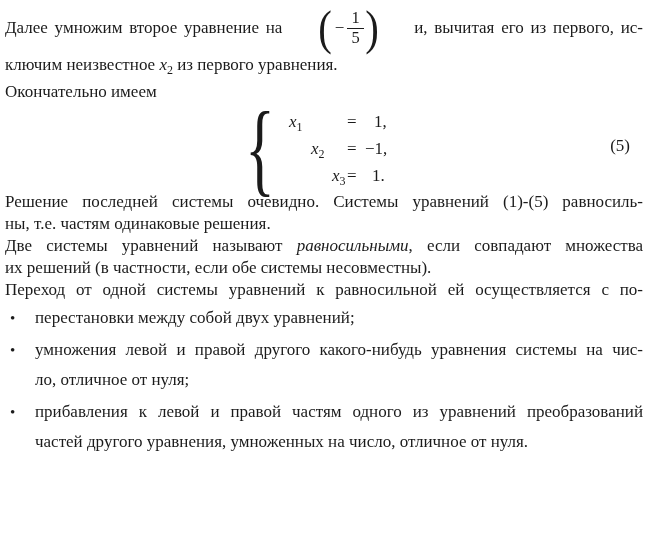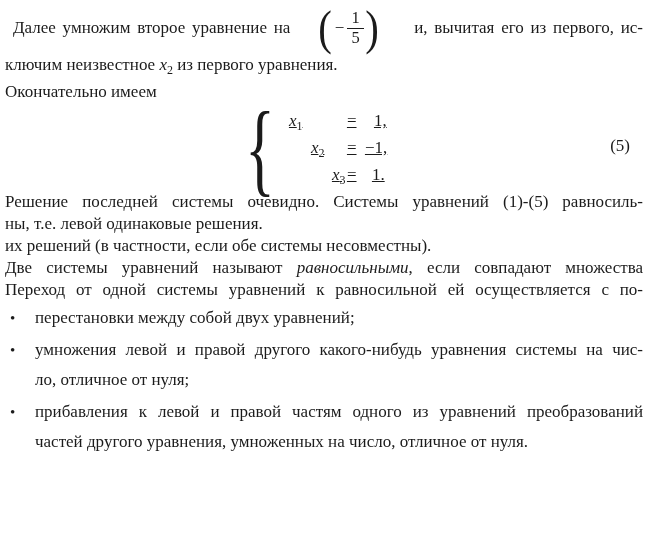--- a/index.html
+++ b/index.html
@@ -16,21 +16,21 @@
   .line { line-height: 22px; white-space: nowrap; }
   .just { text-align: justify; text-align-last: justify; text-justify: inter-word; white-space: normal; }
 
   
   .p1-line1 {
     height: 52px;
     display: flex;
     align-items: center;
     justify-content: space-between;
   }
-  .p1-line1 .chunk { word-spacing: 2.5px; margin-left: 8px; }
+  .p1-line1 .chunk { word-spacing: 2.5px; }
   .mathgroup { display: inline-flex; align-items: center; margin: 0 6px; }
   .bigparen {
     font-size: 48px;
     font-weight: 400;
     line-height: 48px;
     display: inline-block;
     transform: scaleX(0.85);
   }
   .frac-minus { margin: 0 3px 0 2px; }
   .frac { display: inline-flex; flex-direction: column; align-items: center; line-height: 1.12; font-size: 16.5px; }
@@ -45,21 +45,21 @@
   .eq-body { display: flex; align-items: center; height: 86px; }
   .eq-brace {
     font-size: 104px;
     font-weight: 400;
     line-height: 86px;
     display: inline-block;
     transform: scaleX(0.6);
     transform-origin: center;
     margin-right: -2px;
   }
-  .eq-rows { display: flex; flex-direction: column; justify-content: flex-start; height: 82px; padding-left: 6px; text-decoration: underline; }
+  .eq-rows { display: flex; flex-direction: column; justify-content: flex-end; height: 82px; padding-left: 6px; }
   .eq-row { display: flex; align-items: baseline; height: 27px; line-height: 27px; }
   .eq-row .varbox { display: inline-block; width: 58px; }
   .eq-row.r2 .varbox { padding-left: 22px; }
   .eq-row.r3 .varbox { padding-left: 43px; }
   .eq-sign { display: inline-block; width: 16px; text-align: left; }
   .eq-row.r1 .eq-val { padding-left: 11px; }
   .eq-row.r2 .eq-val { padding-left: 2px; }
   .eq-row.r3 .eq-val { padding-left: 9px; }
   .equation-outer { position: relative; }
   .eq-label-abs { position: absolute; right: 13px; top: 31px; }
@@ -119,26 +119,26 @@
             <span class="eq-sign">=</span>
             <span class="eq-val">1.</span>
           </div>
         </div>
       </div>
     </div>
     <span class="eq-label-abs">(5)</span>
   </div>
 
   <div class="line just">Решение последней системы очевидно. Системы уравнений (1)-(5) равносиль-</div>
-  <div class="line">ны, т.е. левой одинаковые решения.</div>
+  <div class="line">ны, т.е. частям одинаковые решения.</div>
 
-  <div class="line">их решений (в частности, если обе системы несовместны).</div>
   <div class="line just">
     <span>Две системы уравнений называют </span><span class="seg-italic">равносильными</span><span>, если совпадают множества</span>
   </div>
+  <div class="line">их решений (в частности, если обе системы несовместны).</div>
 
   <div class="line just">Переход от одной системы уравнений к равносильной ей осуществляется с по-</div>
 
   <div class="bullet-list">
 
     <div class="bullet-item">
       <span class="bullet-marker">•</span>
       <div class="bullet-body">
         <div class="bl">перестановки между собой двух уравнений;</div>
       </div>

